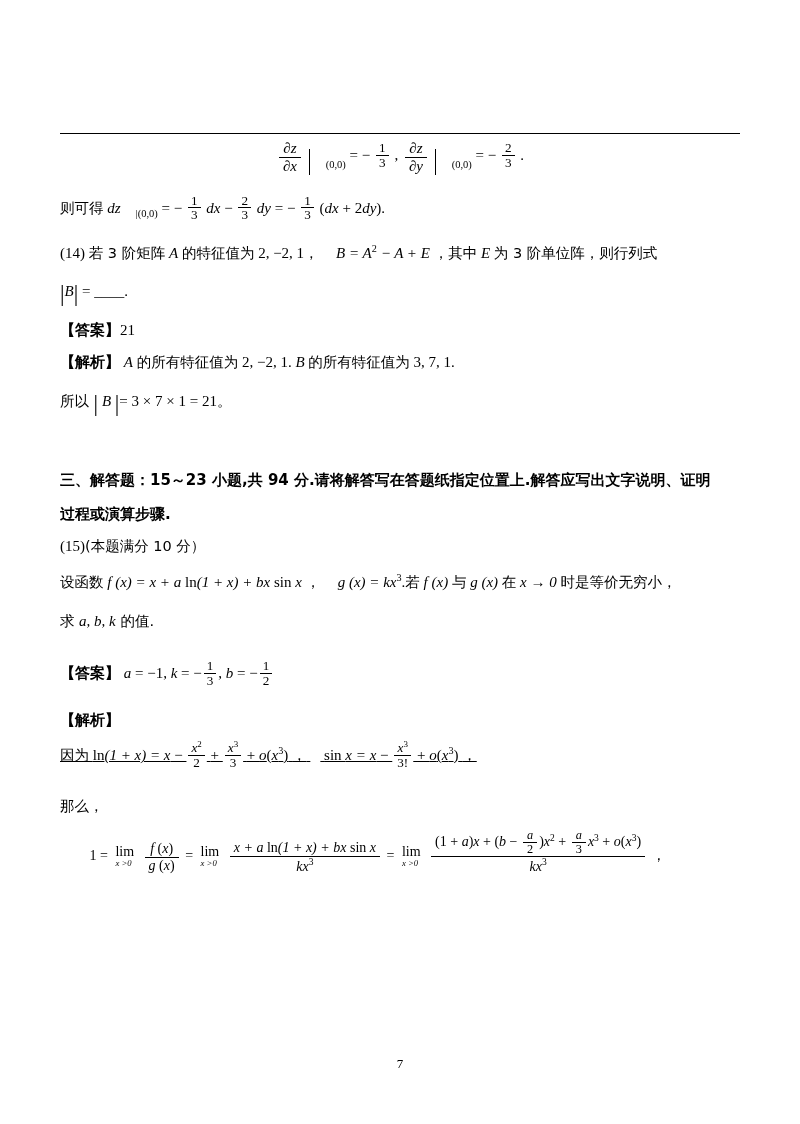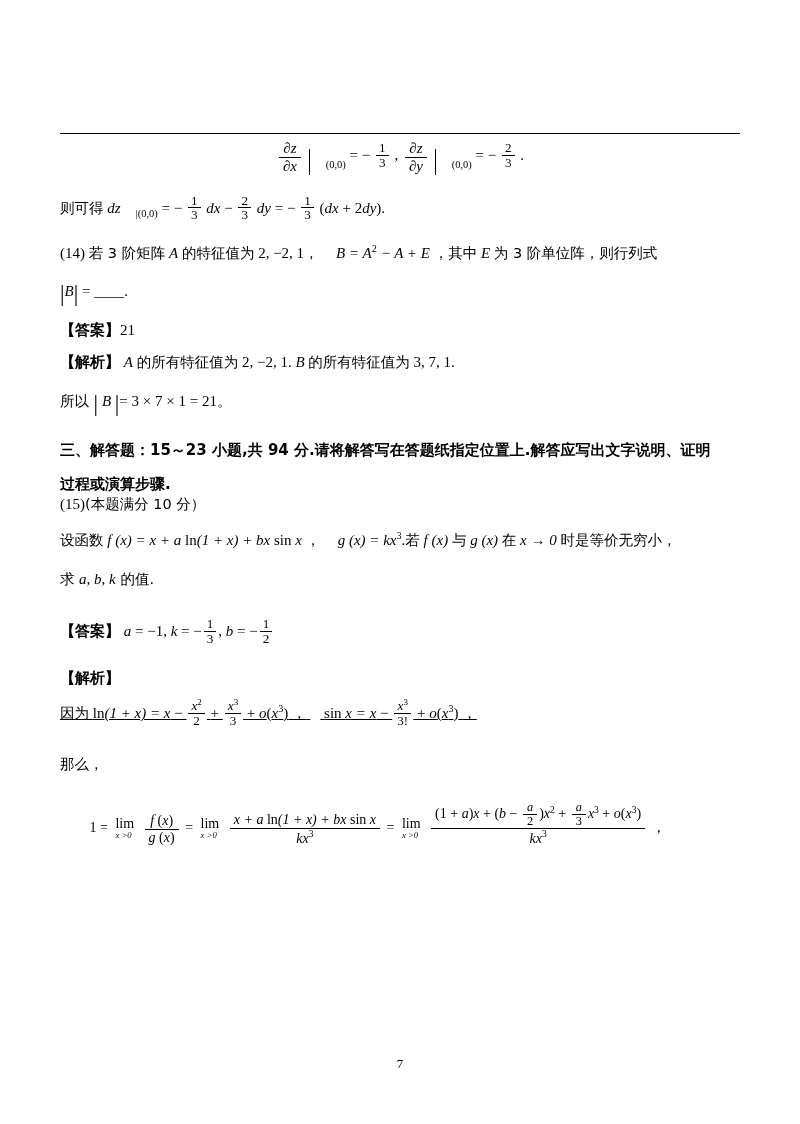--- a/index.html
+++ b/index.html
@@ -195,28 +195,28 @@
     <div class="line" style="margin-bottom:18px;">
       <span class="bold-cn">【解析】</span>
       <span class="math">A</span>
       <span class="cn">的所有特征值为</span>
       <span class="up">2, −2, 1.</span>
       <span class="math">B</span>
       <span class="cn">的所有特征值为</span>
       <span class="up">3, 7, 1.</span>
     </div>
 
-    <div class="line" style="margin-bottom:26px;">
+    <div class="line" style="margin-bottom:56px;">
       <span class="cn">所以 </span><span class="vbar">|</span><span class="math"> B </span><span class="vbar">|</span><span class="up">= 3 × 7 × 1 = 21</span><span class="cn">。</span>
     </div>
 
     <div class="line" style="">
       <span class="bold-cn">三、解答题：15～23 小题,共 94 分.请将解答写在答题纸指定位置上.解答应写出文字说明、证明</span>
     </div>
-    <div class="line" style="margin-bottom:0;">
+    <div class="line" style="margin-bottom:12px;">
       <span class="bold-cn">过程或演算步骤.</span>
     </div>
 
     <div class="line" style="">
       <span class="up">(15)</span><span class="cn">(本题满分 10 分）</span>
     </div>
 
     <div class="line" style="margin-bottom:18px;">
       <span class="cn">设函数</span>
       <span class="math"> f (x) = x + a</span><span class="up"> ln</span><span class="math">(1 + x) + bx</span><span class="up"> sin </span><span class="math">x</span>
@@ -250,21 +250,21 @@
       <span class="frac"><span class="num"><span class="math">x</span><sup class="ex">3</sup></span><span class="den up">3</span></span>
       <span class="up">+ </span><span class="math">o</span><span class="up">(</span><span class="math">x</span><sup class="ex">3</sup><span class="up">)</span>
       <span class="cn">，</span>
       <span class="sp"></span>
       <span class="up">sin </span><span class="math">x = x</span><span class="up"> − </span>
       <span class="frac"><span class="num"><span class="math">x</span><sup class="ex">3</sup></span><span class="den up">3!</span></span>
       <span class="up">+ </span><span class="math">o</span><span class="up">(</span><span class="math">x</span><sup class="ex">3</sup><span class="up">)</span>
       <span class="cn">，</span>
     </div>
 
-    <div class="line" style="margin-bottom:26px;">
+    <div class="line" style="margin-bottom:12px;">
       <span class="cn">那么，</span>
     </div>
 
     <div class="line" style="font-size:14px;">
       <span class="sp-l"></span>
       <span class="up">1 = </span>
       <span class="lim"><span class="lm">lim</span><span class="lb">x &gt;0</span></span>
       <span class="bigfrac"><span class="num"><span class="math">f</span> <span class="up">(</span><span class="math">x</span><span class="up">)</span></span><span class="den"><span class="math">g</span> <span class="up">(</span><span class="math">x</span><span class="up">)</span></span></span>
       <span class="up">=</span>
       <span class="lim"><span class="lm">lim</span><span class="lb">x &gt;0</span></span>

